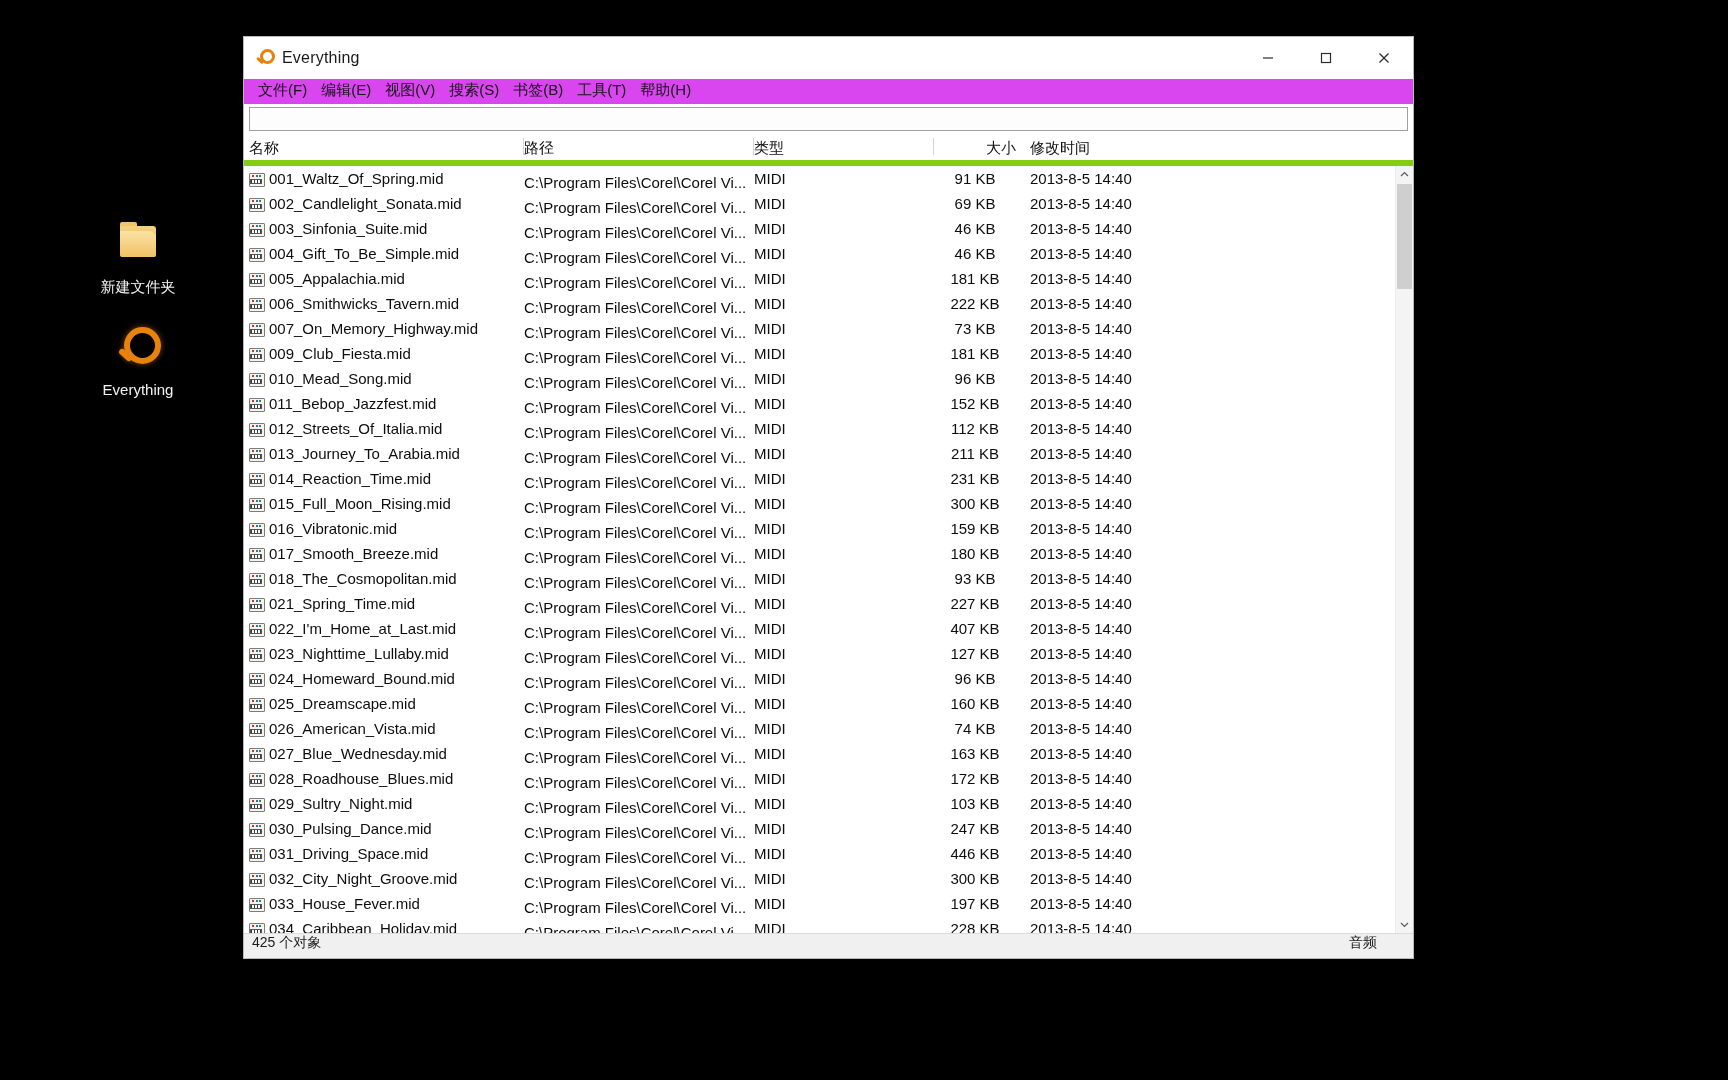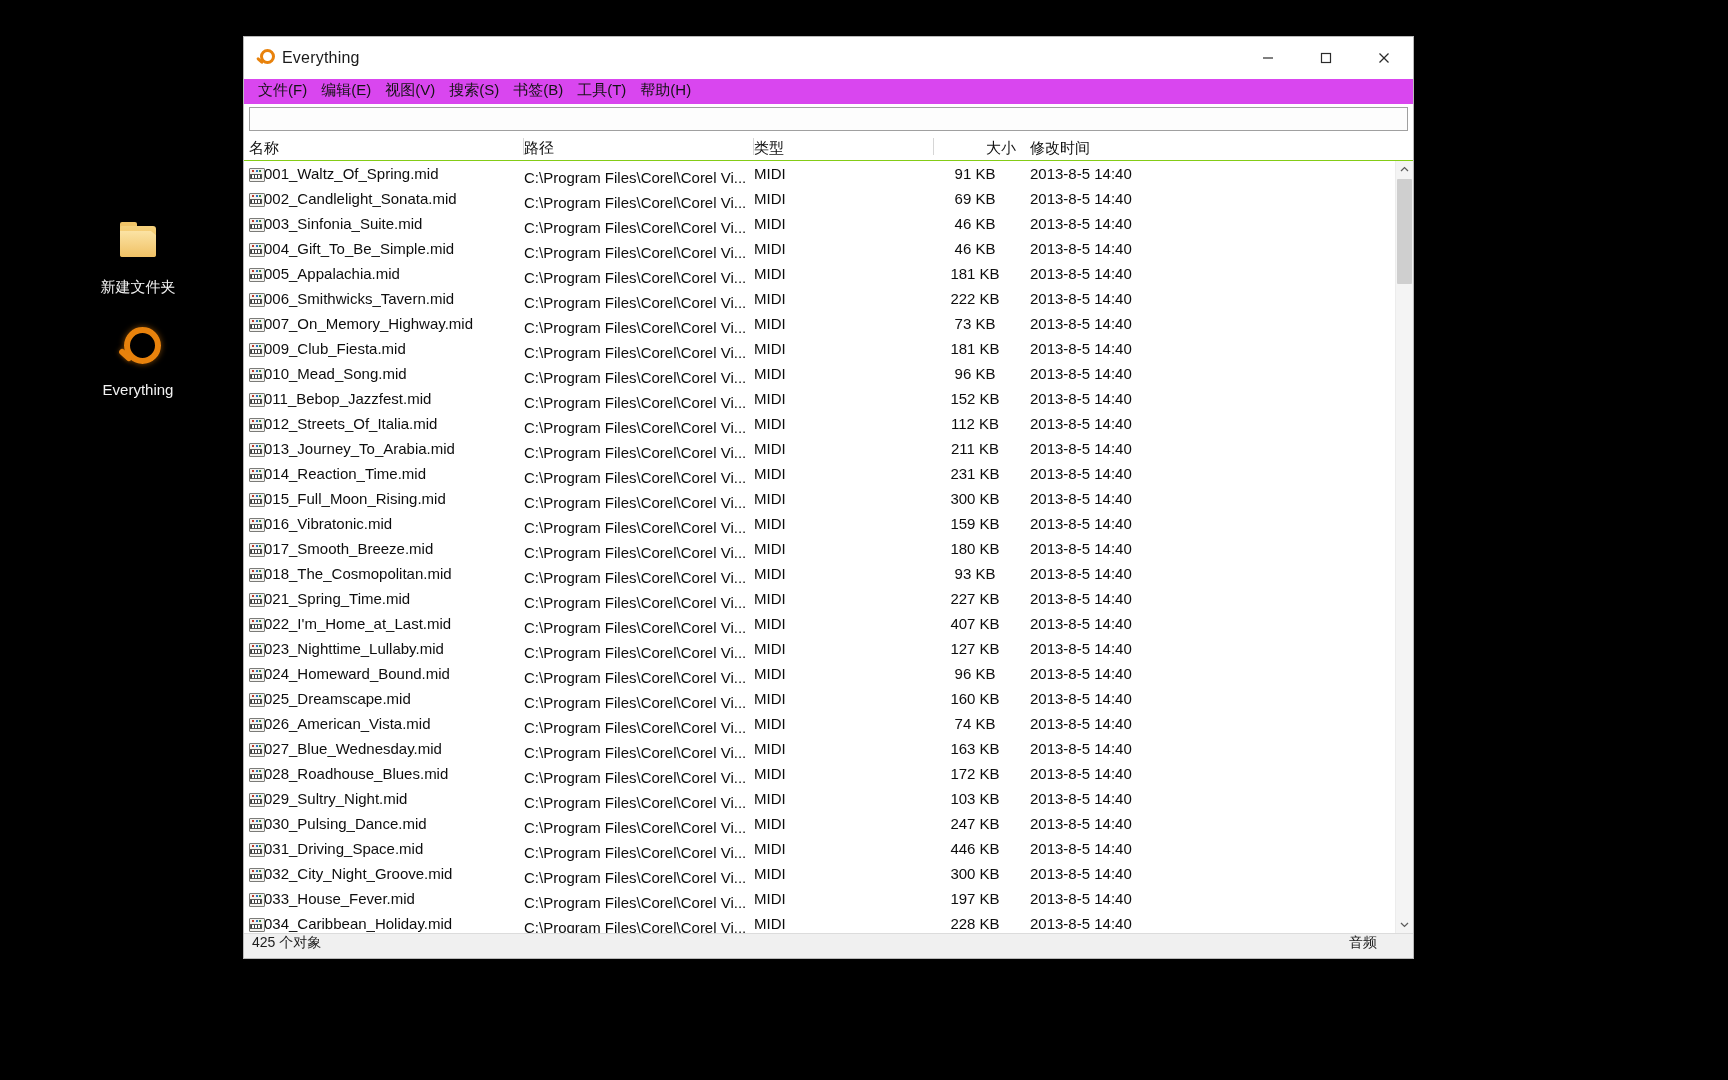--- a/index.html
+++ b/index.html
@@ -201,21 +201,21 @@
 
   
   .list-header {
     display: flex;
     flex: 0 0 auto;
     height: 25px;
     align-items: center;
     font-size: 15px;
     color: #101010;
     background: #ffffff;
-    border-bottom: 1px solid #84cc16;
+    border-bottom: 6px solid #84cc16;
     padding-left: 5px;
     position: relative;
     user-select: none;
   }
   .hdr {
     position: relative;
     height: 25px;
     line-height: 25px;
     overflow: hidden;
     white-space: nowrap;
@@ -251,21 +251,21 @@
     height: 25px;
     font-size: 15px;
     color: #0d0d0d;
     white-space: nowrap;
   }
   .cell {
     overflow: hidden;
     white-space: nowrap;
     box-sizing: border-box;
   }
-  .cell.name { width: 275px; display: flex; align-items: center; }
+  .cell.name { width: 275px; display: flex; align-items: center; gap: 5px; }
   .cell.path { width: 230px; margin-top: 8px; }
   .cell.type { width: 180px; }
   .cell.size { width: 88px; text-align: center; padding-right: 6px; }
   .cell.date { width: 170px; padding-left: 8px; }
 
   
   .midi-ico {
     width: 15px; height: 14px;
     position: relative;
     flex: 0 0 auto;

